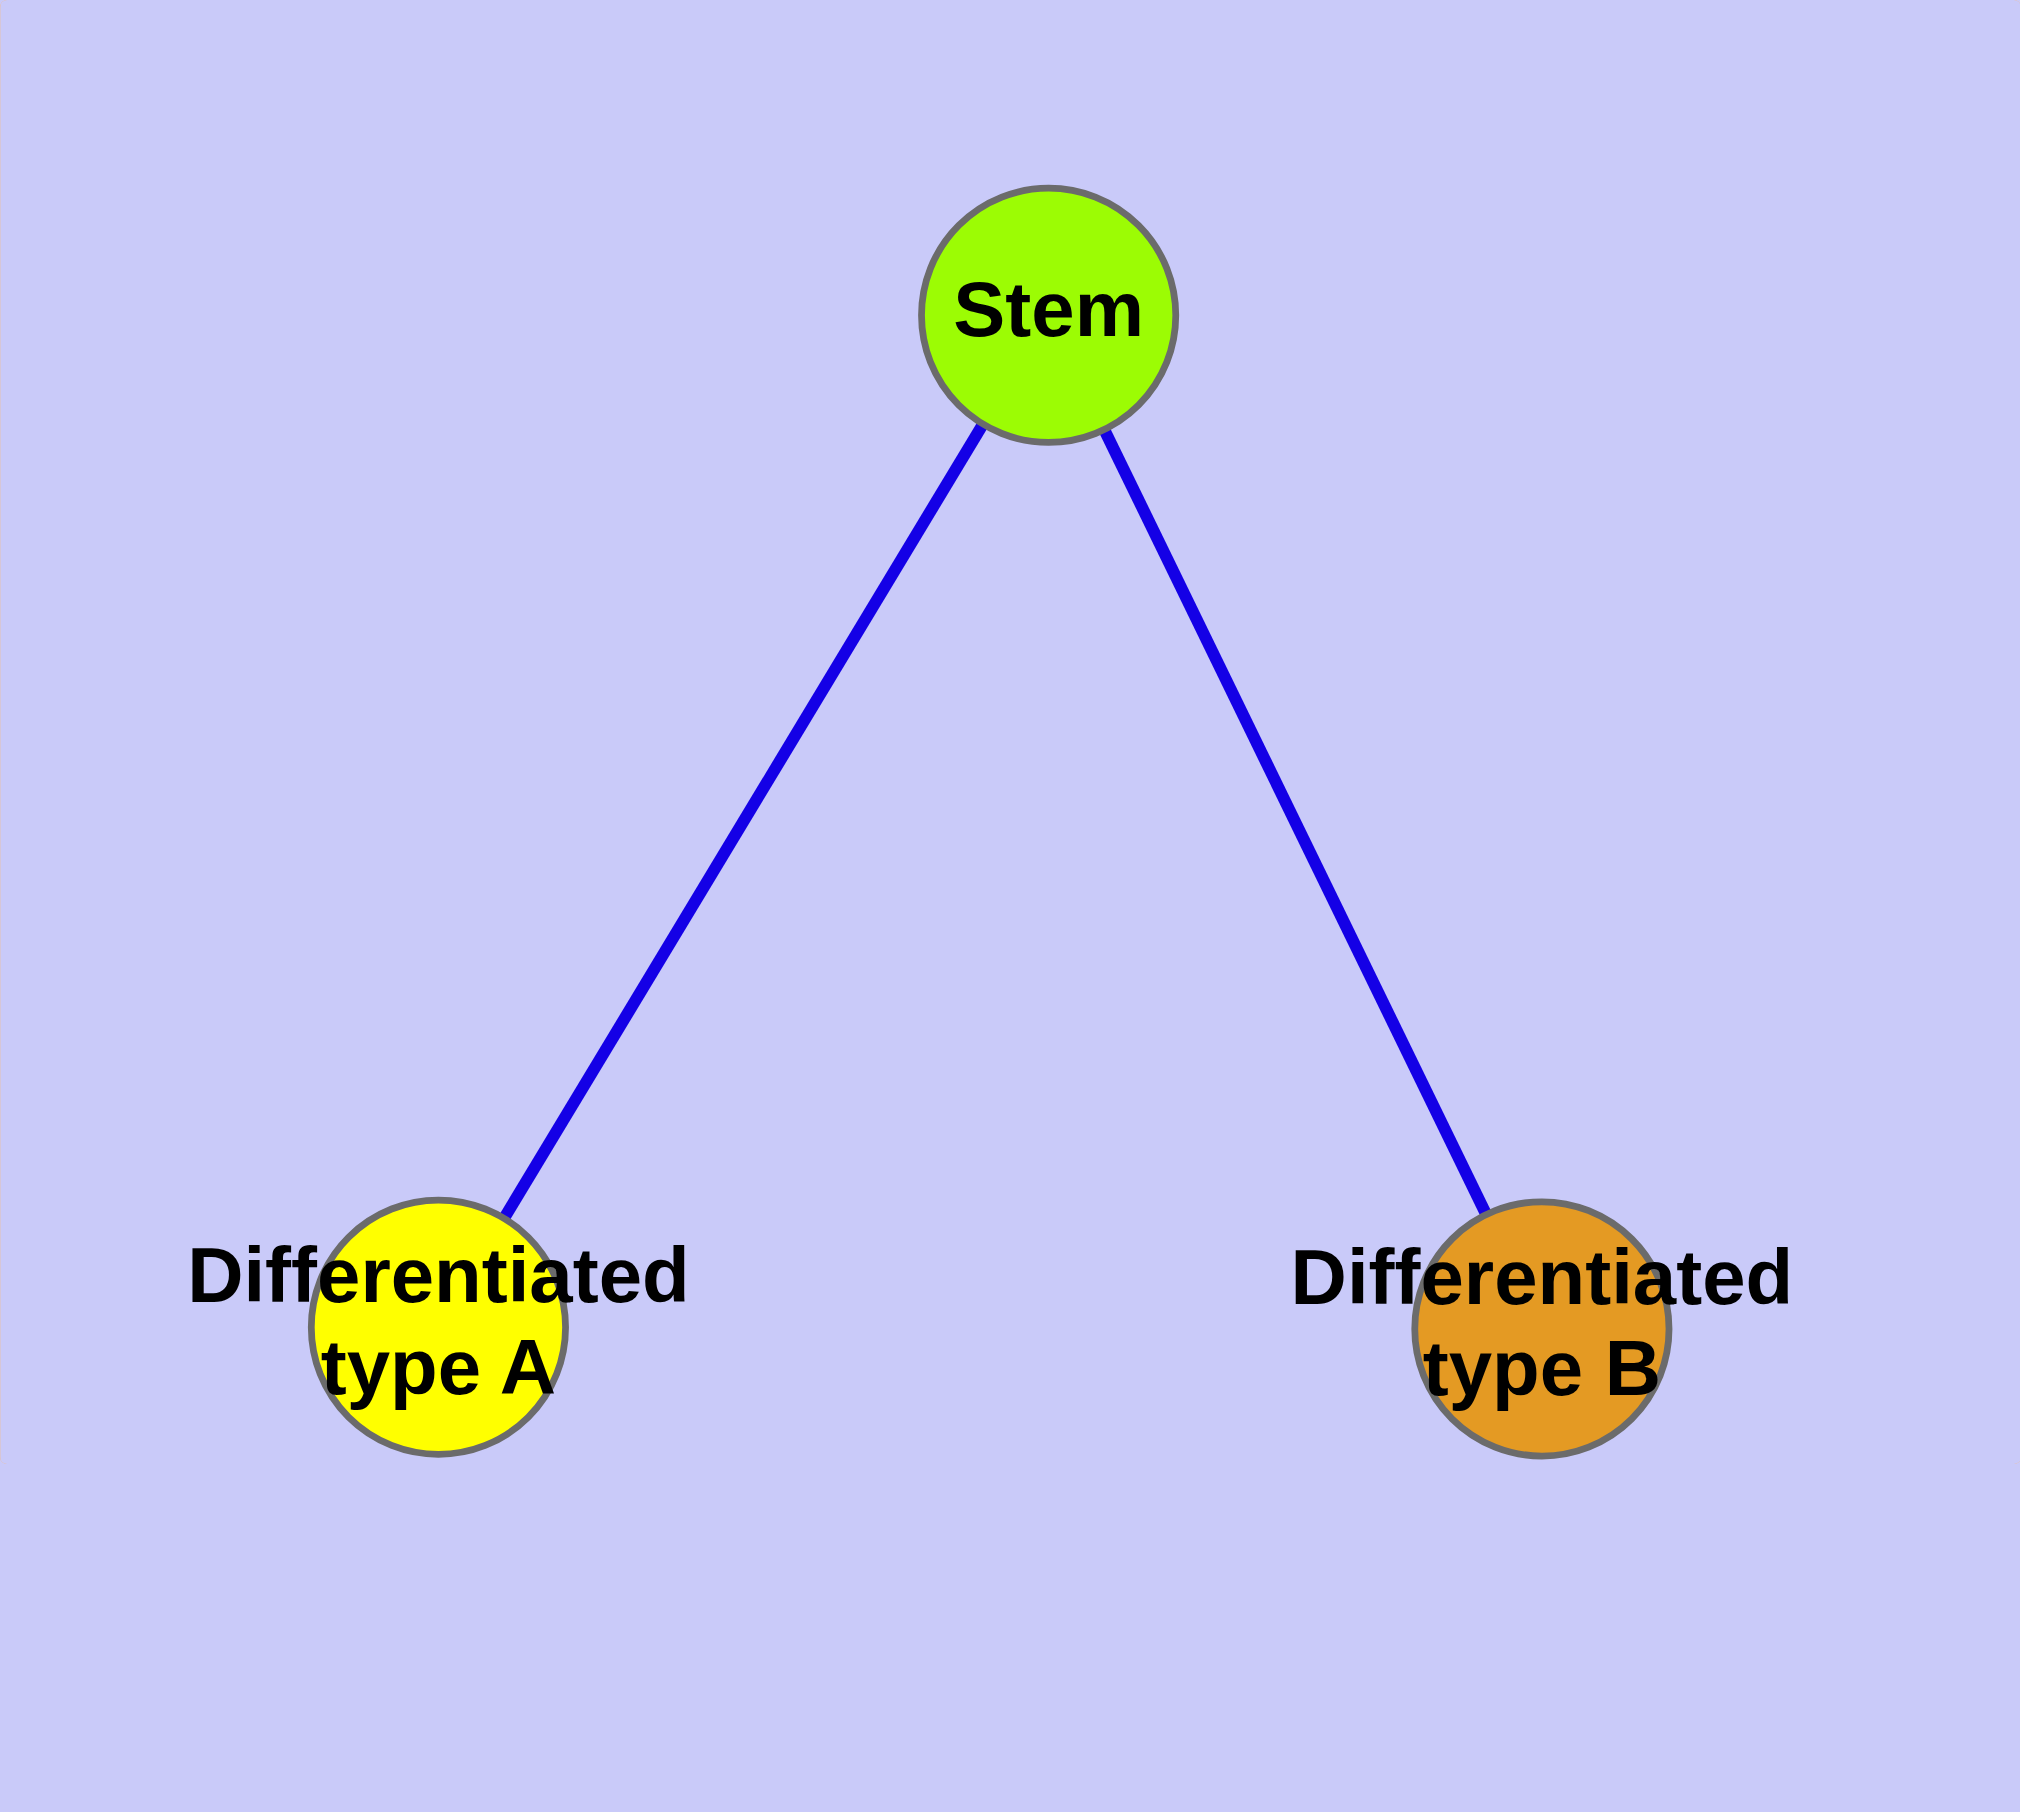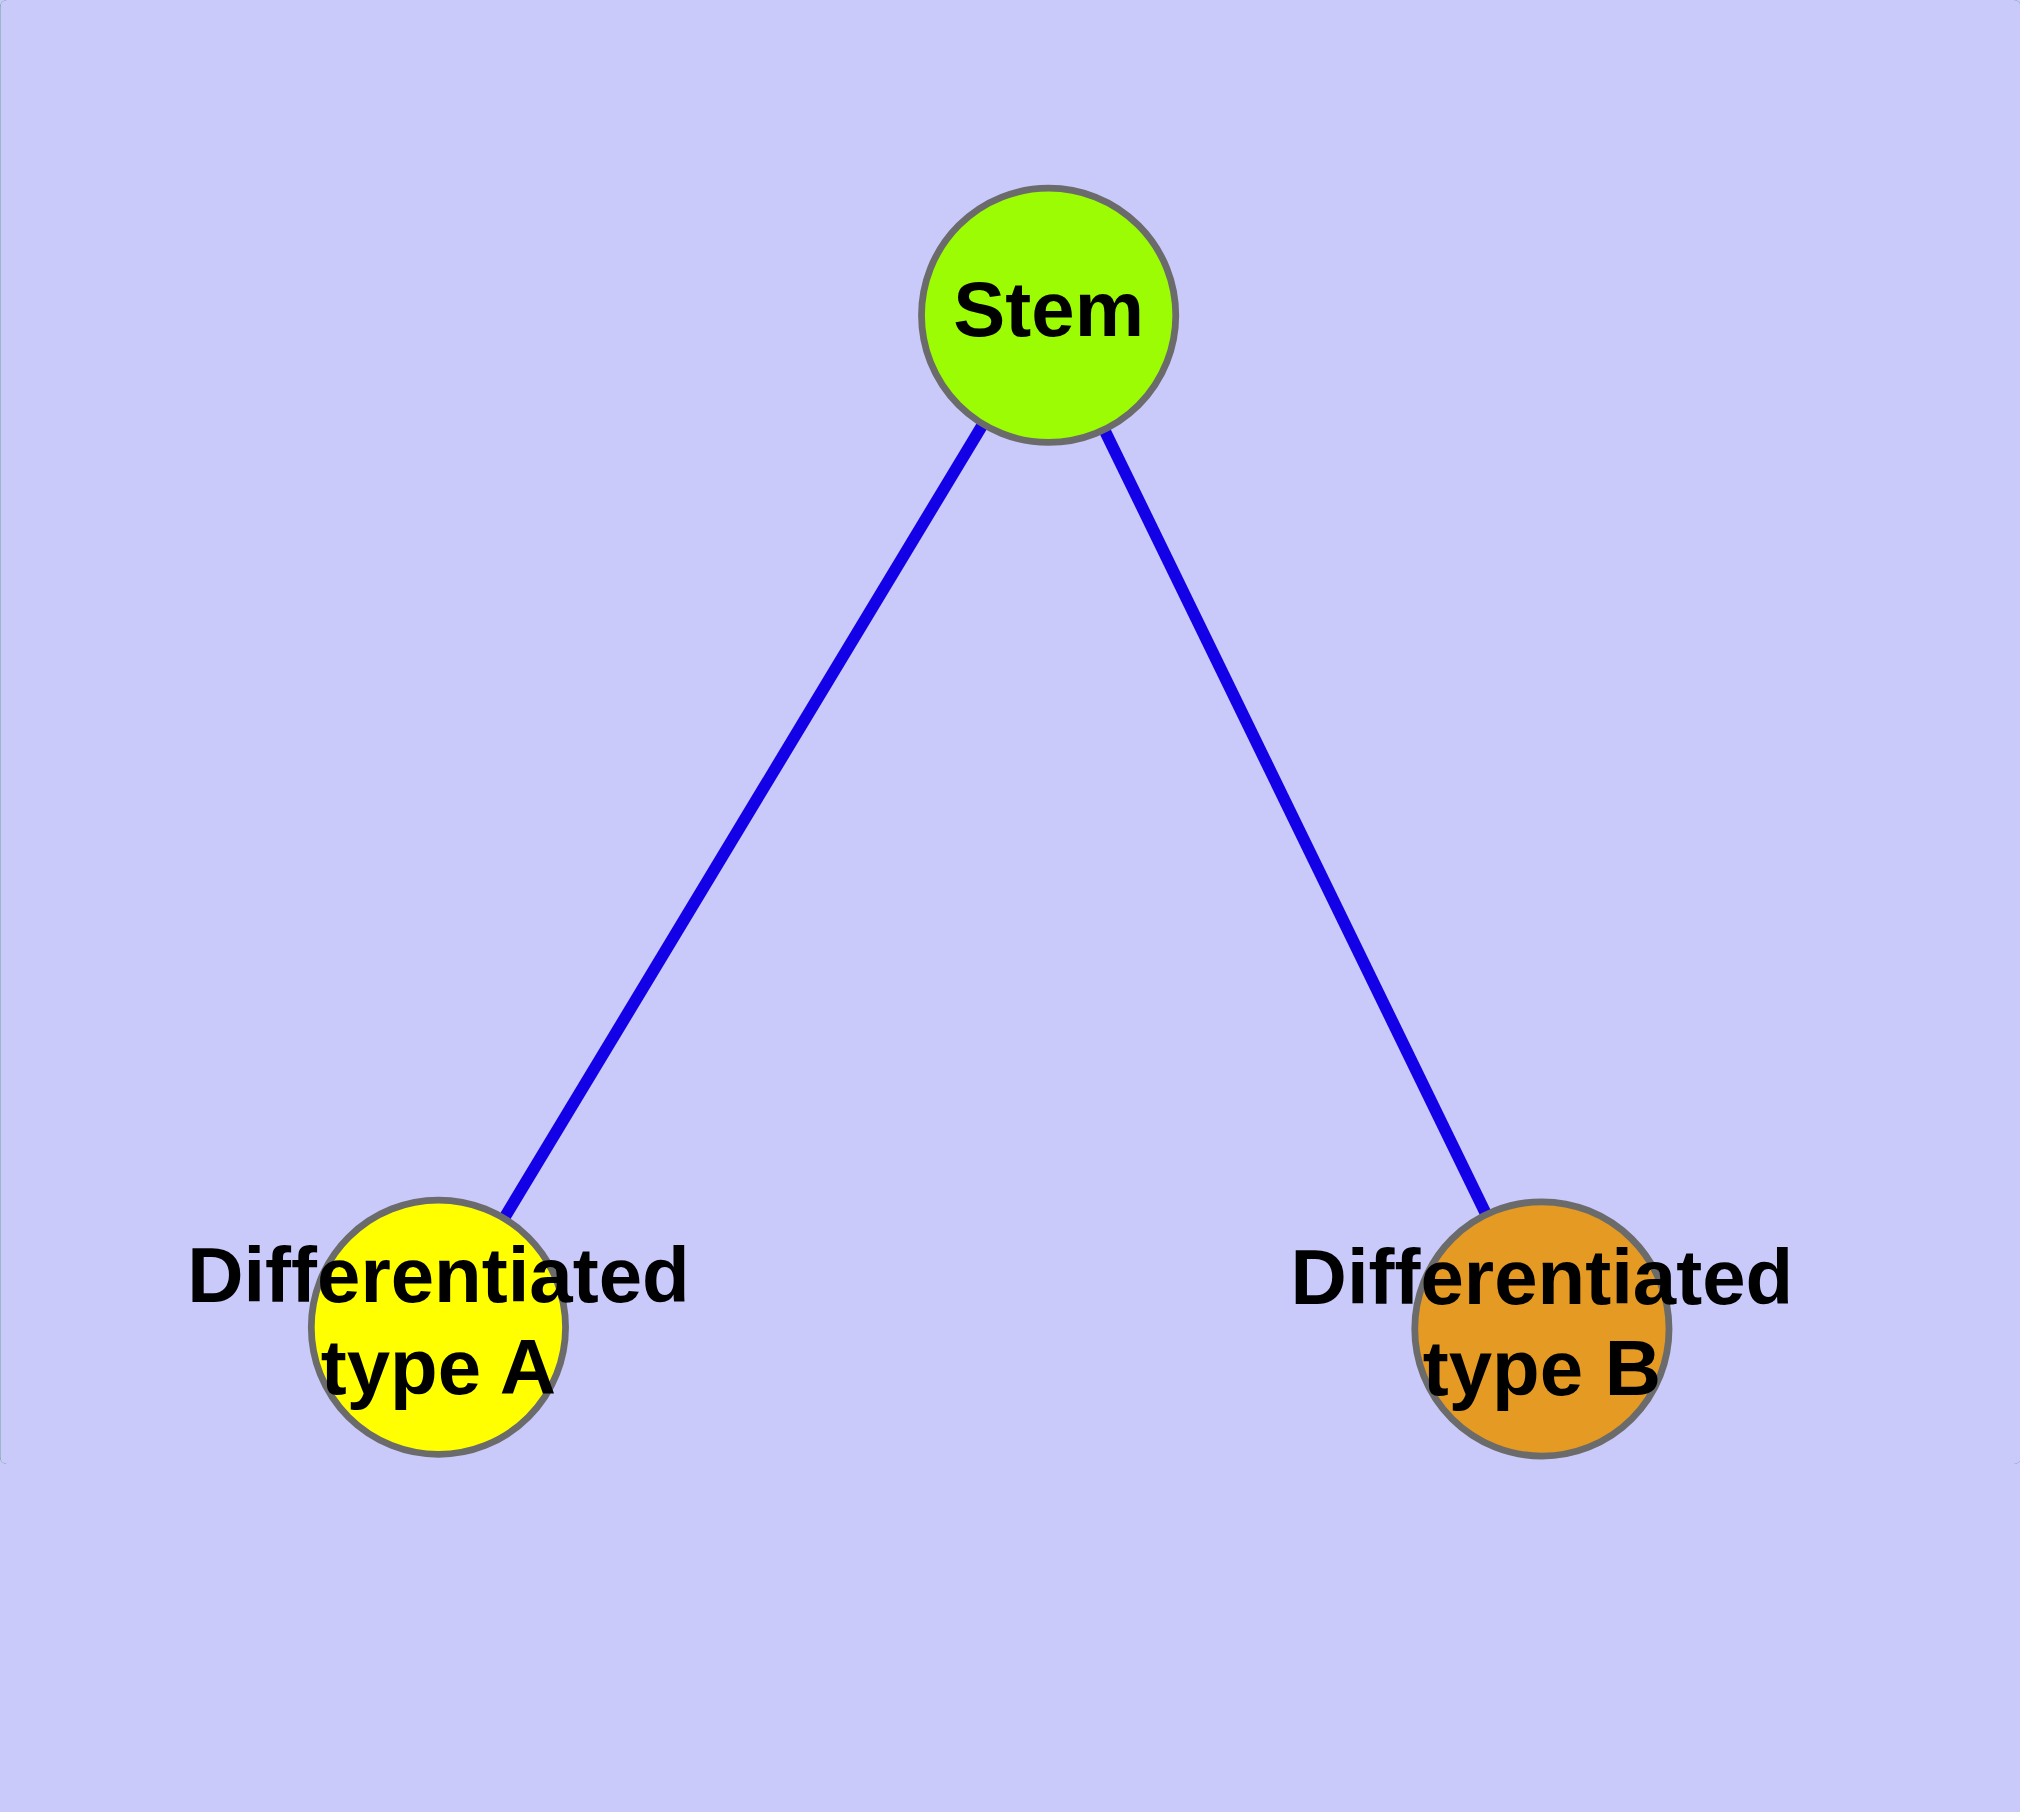--- a/index.html
+++ b/index.html
@@ -35,21 +35,21 @@
     font-weight: bold;
     fill: #000000;
     text-anchor: middle;
     dominant-baseline: middle;
     paint-order: normal;
   }
 </style>
 </head>
 <body>
 
-<div id="canvas" style="width: 2021px; height: 1464px; background: #15803d; border-radius: 7px;">
+<div id="canvas" style="width: 2021px; height: 1464px; background: #fdba74; border-radius: 7px;">
   <svg id="graph-svg" viewBox="0 0 2384 2138" style="width: 2021px; height: 1812px;">
 
     <rect id="bg-rect" x="0" y="0" width="2384" height="2138" fill="#c9caf9"></rect>
 
     <g id="edges-layer">
       <line class="edge-line" id="edge-stem-diff-a" x1="1161.606622277428" y1="497.02735138993216" x2="592.3933777225722" y2="1440.9726486100678" stroke="#1400e6" stroke-width="14"></line>
       <line class="edge-line" id="edge-stem-diff-b" x1="1300.8843881131997" y1="503.2813199027267" x2="1755.1156118868003" y2="1436.7186800972734" stroke="#1400e6" stroke-width="14"></line>
     </g>
 
     <g id="nodes-layer">

